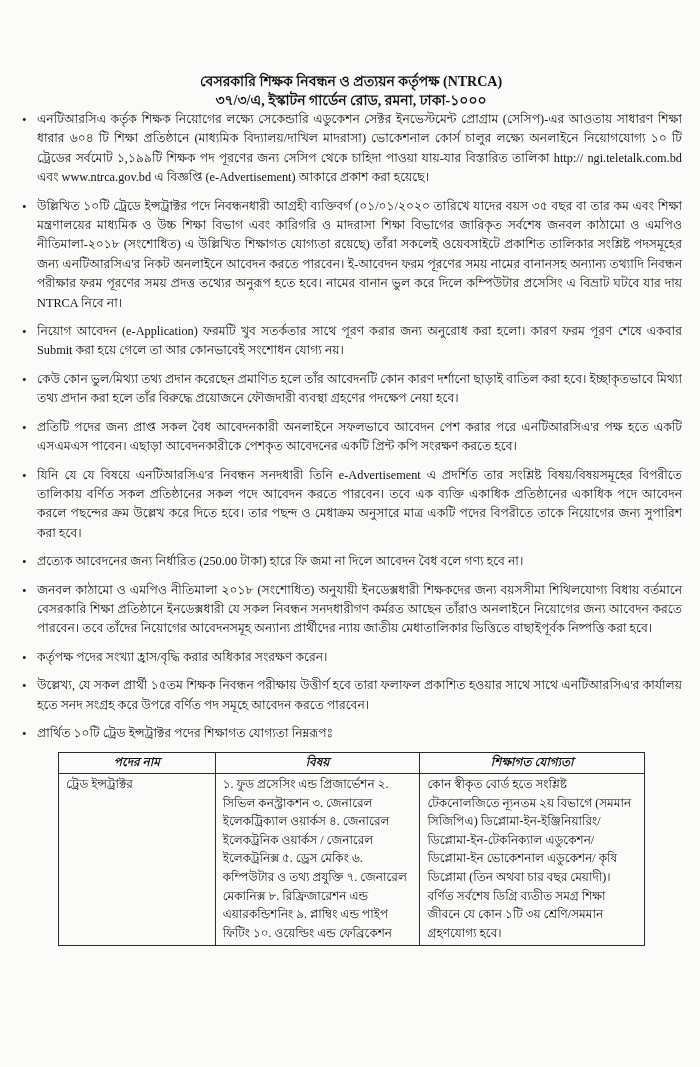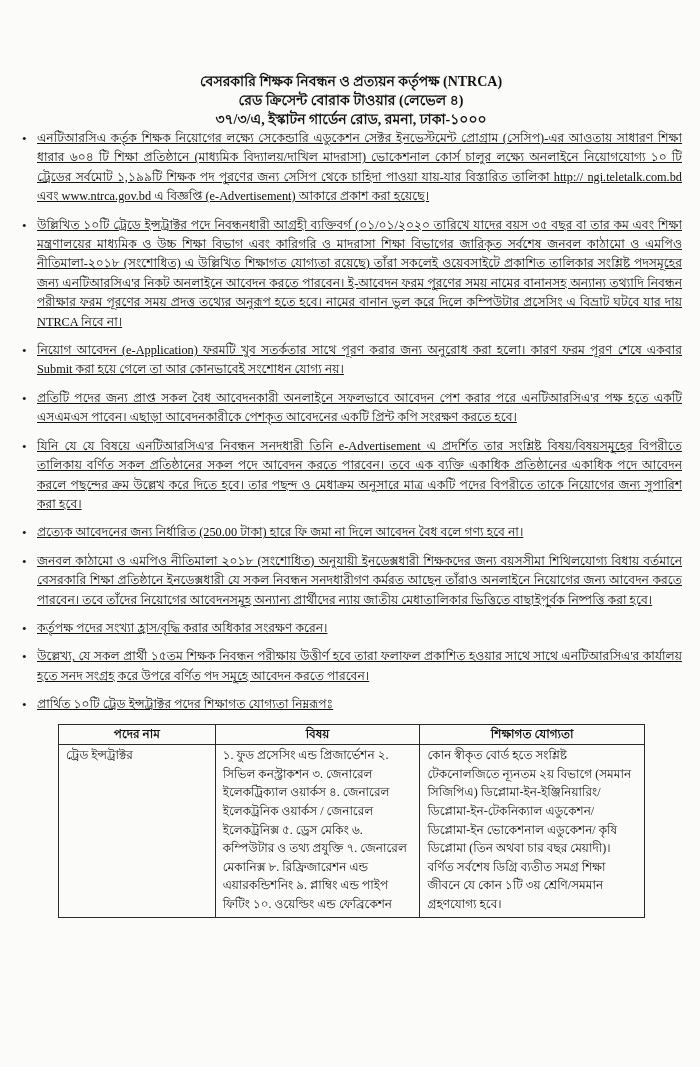--- a/index.html
+++ b/index.html
@@ -35,21 +35,20 @@
   }
   .doc-title span{
     text-decoration:underline;
     text-underline-offset:3px;
   }
   
   ul.notice-list{
     list-style:none;
     margin:0;
     padding:0 2px 0 4px;
-    text-decoration:underline;
   }
   ul.notice-list li{
     position:relative;
     padding-left:15px;
     margin-bottom:9px;
     font-size:12.3px;
     line-height:19.4px;
     text-align:justify;
   }
   ul.notice-list li::before{
@@ -73,41 +72,42 @@
   table.qual-table td{
     border:1.4px solid #2a2a2a;
     padding:1px 7px 3px 7px;
     vertical-align:top;
     text-align:left;
   }
   table.qual-table th{
     text-align:center;
     font-weight:bold;
     padding:0 4px 1px 4px;
+    font-style:italic;
   }
   .col-post{width:150px;}
   .col-subject{width:196px;}
   .col-qual{width:215px;}
 </style>
 </head>
 <body>
 
 <div class="page">
 
   <div class="letterhead">
     <div class="line">বেসরকারি শিক্ষক নিবন্ধন ও প্রত্যয়ন কর্তৃপক্ষ (NTRCA)</div>
-    <div class="line">রেড ক্রিসেন্ট বোরাক টাওয়ার (লেভেল ৪)</div>
     <div class="line">৩৭/৩/এ, ইস্কাটন গার্ডেন রোড, রমনা, ঢাকা-১০০০</div>
   </div>
 
 
   <ul class="notice-list">
     <li>এনটিআরসিএ কর্তৃক শিক্ষক নিয়োগের লক্ষ্যে সেকেন্ডারি এডুকেশন সেক্টর ইনভেস্টমেন্ট প্রোগ্রাম (সেসিপ)-এর আওতায় সাধারণ শিক্ষা ধারার ৬০৪ টি শিক্ষা প্রতিষ্ঠানে (মাধ্যমিক বিদ্যালয়/দাখিল মাদরাসা) ভোকেশনাল কোর্স চালুর লক্ষ্যে অনলাইনে নিয়োগযোগ্য ১০ টি ট্রেডের সর্বমোট ১,১৯৯টি শিক্ষক পদ পূরণের জন্য সেসিপ থেকে চাহিদা পাওয়া যায়-যার বিস্তারিত তালিকা http:// ngi.teletalk.com.bd এবং www.ntrca.gov.bd এ বিজ্ঞপ্তি (e-Advertisement) আকারে প্রকাশ করা হয়েছে।</li>
     <li>উল্লিখিত ১০টি ট্রেডে ইন্সট্রাক্টর পদে নিবন্ধনধারী আগ্রহী ব্যক্তিবর্গ (০১/০১/২০২০ তারিখে যাদের বয়স ৩৫ বছর বা তার কম এবং শিক্ষা মন্ত্রণালয়ের মাধ্যমিক ও উচ্চ শিক্ষা বিভাগ এবং কারিগরি ও মাদরাসা শিক্ষা বিভাগের জারিকৃত সর্বশেষ জনবল কাঠামো ও এমপিও নীতিমালা-২০১৮ (সংশোধিত) এ উল্লিখিত শিক্ষাগত যোগ্যতা রয়েছে) তাঁরা সকলেই ওয়েবসাইটে প্রকাশিত তালিকার সংশ্লিষ্ট পদসমূহের জন্য এনটিআরসিএ'র নিকট অনলাইনে আবেদন করতে পারবেন। ই-আবেদন ফরম পূরণের সময় নামের বানানসহ অন্যান্য তথ্যাদি নিবন্ধন পরীক্ষার ফরম পূরণের সময় প্রদত্ত তথ্যের অনুরূপ হতে হবে। নামের বানান ভুল করে দিলে কম্পিউটার প্রসেসিং এ বিভ্রাট ঘটবে যার দায় NTRCA নিবে না।</li>
     <li>নিয়োগ আবেদন (e-Application) ফরমটি খুব সতর্কতার সাথে পূরণ করার জন্য অনুরোধ করা হলো। কারণ ফরম পূরণ শেষে একবার Submit করা হয়ে গেলে তা আর কোনভাবেই সংশোধন যোগ্য নয়।</li>
+    <li>কেউ কোন ভুল/মিথ্যা তথ্য প্রদান করেছেন প্রমাণিত হলে তাঁর আবেদনটি কোন কারণ দর্শানো ছাড়াই বাতিল করা হবে। ইচ্ছাকৃতভাবে মিথ্যা তথ্য প্রদান করা হলে তাঁর বিরুদ্ধে প্রয়োজনে ফৌজদারী ব্যবস্থা গ্রহণের পদক্ষেপ নেয়া হবে।</li>
     <li>প্রতিটি পদের জন্য প্রাপ্ত সকল বৈধ আবেদনকারী অনলাইনে সফলভাবে আবেদন পেশ করার পরে এনটিআরসিএ'র পক্ষ হতে একটি এসএমএস পাবেন। এছাড়া আবেদনকারীকে পেশকৃত আবেদনের একটি প্রিন্ট কপি সংরক্ষণ করতে হবে।</li>
     <li>যিনি যে যে বিষয়ে এনটিআরসিএ'র নিবন্ধন সনদধারী তিনি e-Advertisement এ প্রদর্শিত তার সংশ্লিষ্ট বিষয়/বিষয়সমূহের বিপরীতে তালিকায় বর্ণিত সকল প্রতিষ্ঠানের সকল পদে আবেদন করতে পারবেন। তবে এক ব্যক্তি একাধিক প্রতিষ্ঠানের একাধিক পদে আবেদন করলে পছন্দের ক্রম উল্লেখ করে দিতে হবে। তার পছন্দ ও মেধাক্রম অনুসারে মাত্র একটি পদের বিপরীতে তাকে নিয়োগের জন্য সুপারিশ করা হবে।</li>
     <li>প্রত্যেক আবেদনের জন্য নির্ধারিত (250.00 টাকা) হারে ফি জমা না দিলে আবেদন বৈধ বলে গণ্য হবে না।</li>
     <li>জনবল কাঠামো ও এমপিও নীতিমালা ২০১৮ (সংশোধিত) অনুযায়ী ইনডেক্সধারী শিক্ষকদের জন্য বয়সসীমা শিথিলযোগ্য বিধায় বর্তমানে বেসরকারি শিক্ষা প্রতিষ্ঠানে ইনডেক্সধারী যে সকল নিবন্ধন সনদধারীগণ কর্মরত আছেন তাঁরাও অনলাইনে নিয়োগের জন্য আবেদন করতে পারবেন। তবে তাঁদের নিয়োগের আবেদনসমূহ অন্যান্য প্রার্থীদের ন্যায় জাতীয় মেধাতালিকার ভিত্তিতে বাছাইপূর্বক নিষ্পত্তি করা হবে।</li>
     <li>কর্তৃপক্ষ পদের সংখ্যা হ্রাস/বৃদ্ধি করার অধিকার সংরক্ষণ করেন।</li>
     <li>উল্লেখ্য, যে সকল প্রার্থী ১৫তম শিক্ষক নিবন্ধন পরীক্ষায় উত্তীর্ণ হবে তারা ফলাফল প্রকাশিত হওয়ার সাথে সাথে এনটিআরসিএ'র কার্যালয় হতে সনদ সংগ্রহ করে উপরে বর্ণিত পদ সমূহে আবেদন করতে পারবেন।</li>
     <li>প্রার্থিত ১০টি ট্রেড ইন্সট্রাক্টর পদের শিক্ষাগত যোগ্যতা নিম্নরূপঃ</li>
   </ul>
 
   <div class="qual-table-wrap">

